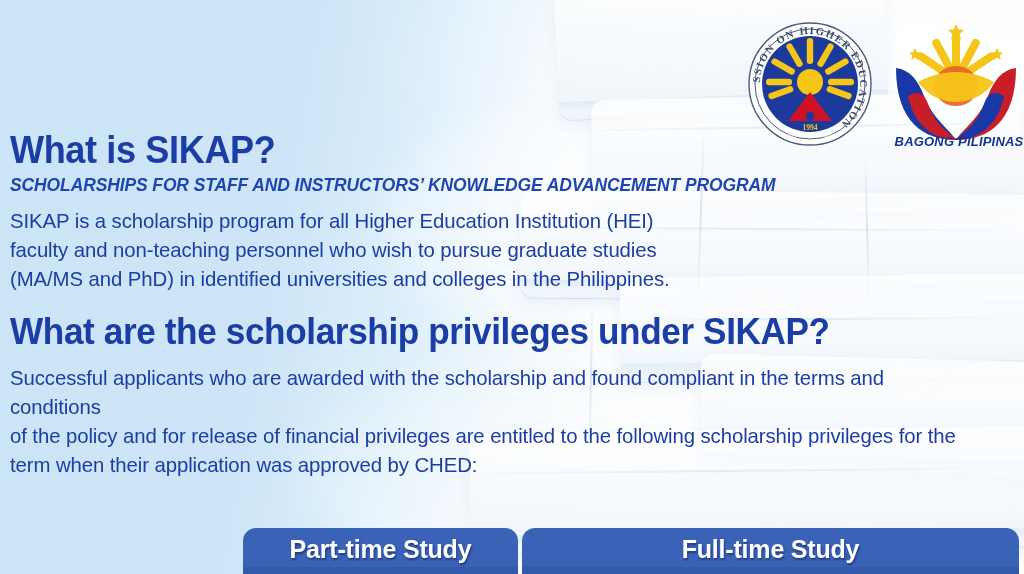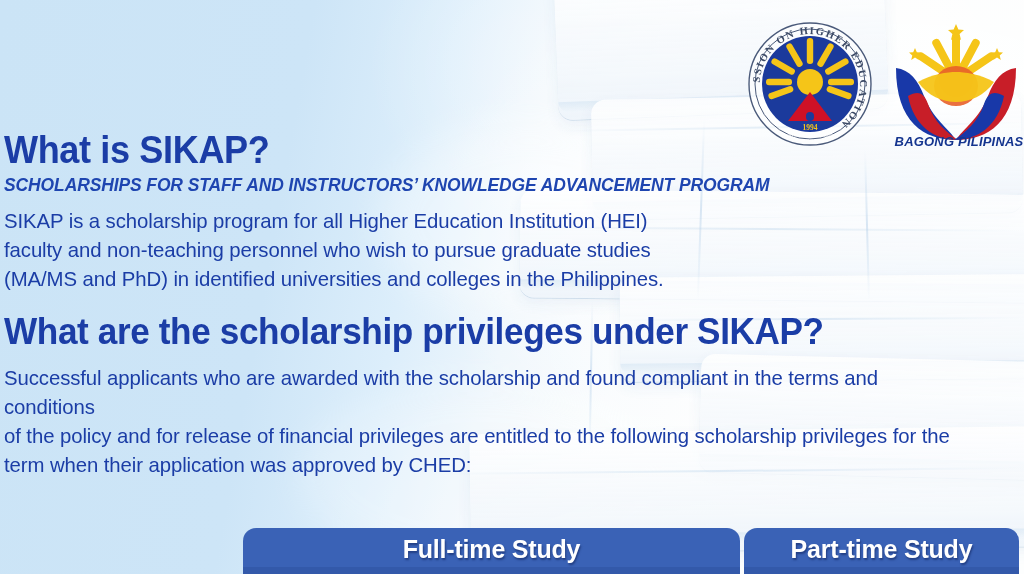--- a/index.html
+++ b/index.html
@@ -145,21 +145,21 @@
     font-style: italic;
     font-size: 13px;
     letter-spacing: 0.2px;
     color: #15358f;
     white-space: nowrap;
   }
 
   
   .content {
     position: absolute;
-    left: 4px;
+    left: 10px;
     top: 128px;
     width: 990px;
   }
   .h2 {
     margin: 0;
     font-family: "Liberation Sans Narrow", "Liberation Sans", sans-serif;
     font-weight: bold;
     font-size: 38px;
     line-height: 44px;
     color: #1b3da6;
@@ -336,21 +336,21 @@
 
     <div class="gap-1"></div>
 
     <h2 class="h2 second">What are the scholarship privileges under SIKAP?</h2>
     <p class="para wide">Successful applicants who are awarded with the scholarship and found compliant in the terms and conditions
 of the policy and for release of financial privileges are entitled to the following scholarship privileges for the
 term when their application was approved by CHED:</p>
   </div>
 
   <div class="table-head">
+    <div class="th part">
+      <span class="th-label">Part-time Study</span>
+    </div>
     <div class="th full">
       <span class="th-label">Full-time Study</span>
     </div>
-    <div class="th part">
-      <span class="th-label">Part-time Study</span>
-    </div>
   </div>
 
 </div>
 
 </body></html>

